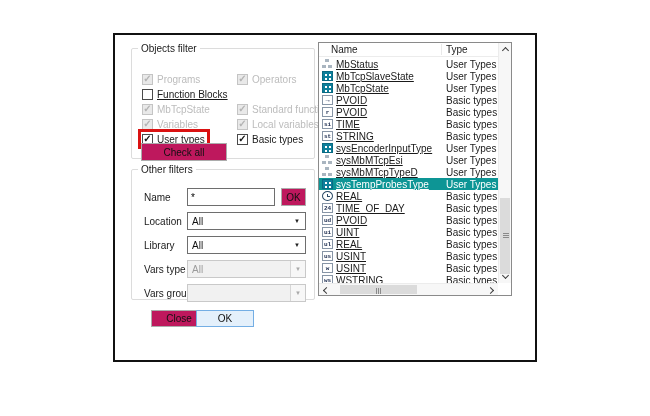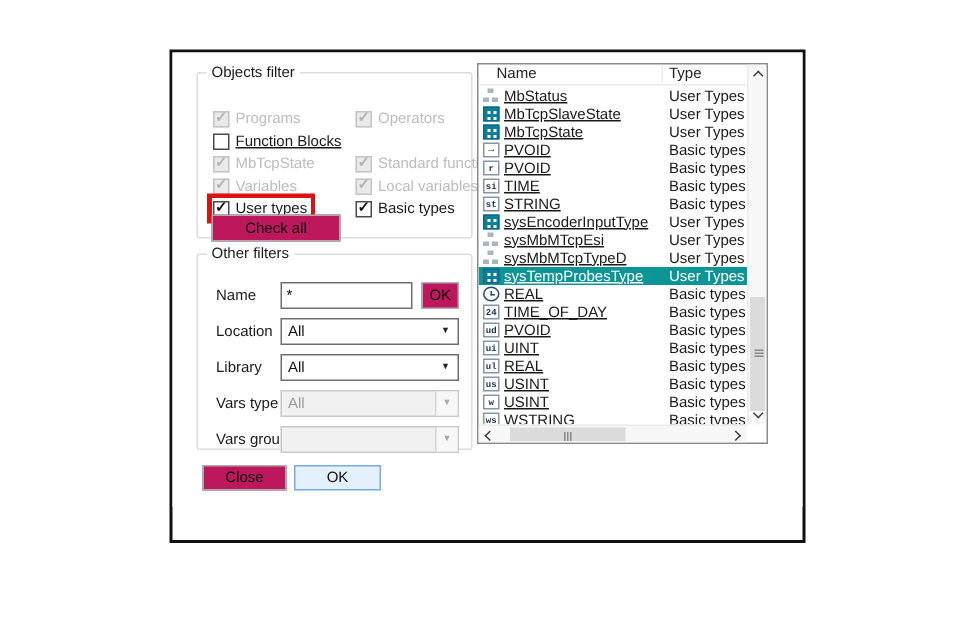--- a/index.html
+++ b/index.html
@@ -104,21 +104,21 @@
   .h-rt { right:0; top:0; width:12px; height:12px; } .h-rt .chev { transform:rotate(-135deg); margin-right:3px; }
   .vthumb { position:absolute; left:1px; right:1px; top:155px; height:76px; background:#dbdbdb; cursor:pointer; }
   .vthumb::after { content:""; position:absolute; left:3px; top:35px; width:6px; height:1px; background:#8a8a8a;
              box-shadow:0 2px 0 #8a8a8a, 0 4px 0 #8a8a8a; }
   .hthumb { position:absolute; top:1px; bottom:1px; left:21px; width:77px; background:#dbdbdb; cursor:pointer; }
   .hthumb::after { content:""; position:absolute; top:3px; left:36px; width:1px; height:6px; background:#8a8a8a;
              box-shadow:2px 0 0 #8a8a8a, 4px 0 0 #8a8a8a; }
 
   
   .footer { position:absolute; left:0; top:275px; width:100%; }
-  .btn-close { position:absolute; left:20px; width:56px; height:17px; }
+  .btn-close { position:absolute; left:36px; width:56px; height:17px; }
   .btn-ok { position:absolute; left:81px; width:58px; height:17px; background:#e4f0fb; border:1px solid #74aee4; }
 </style>
 </head>
 <body>
 
 <div class="dialog">
 
 
   <div class="dlg-body">
 

